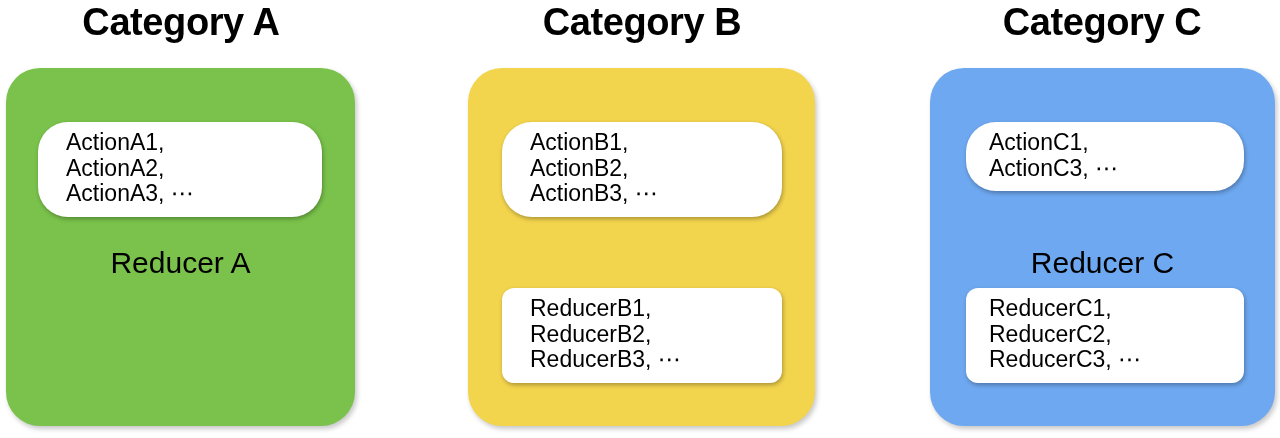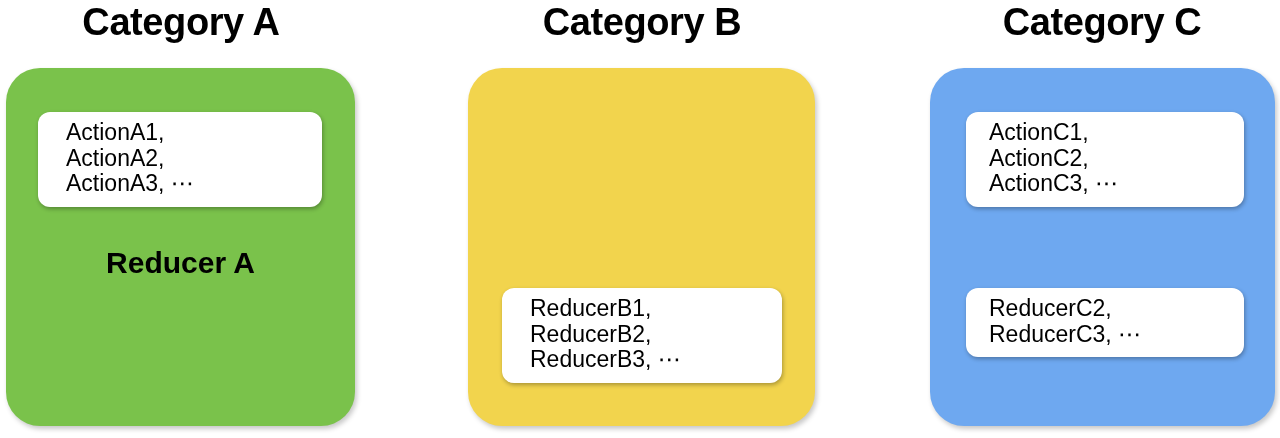--- a/index.html
+++ b/index.html
@@ -60,41 +60,41 @@
   .item-card {
     position: absolute;
     left: 32px;
     right: 33px;
     background: #ffffff;
     border-radius: 12px;
     box-shadow: 1px 2px 4px rgba(0, 0, 0, 0.30);
     box-sizing: border-box;
     padding: 8px 0 10px 28px;
   }
-  .item-card.actions-card  { top: 44px; }
+  .item-card.actions-card  { top: 54px; border-radius: 30px; }
   .item-card.reducers-card { top: 220px; }
 
   .item-line {
     font-size: 23px;
     line-height: 25.5px;
     color: #000000;
     white-space: nowrap;
     letter-spacing: 0px;
   }
 
   
   .reducer-label {
     position: absolute;
     top: 178px;
     left: 0;
     width: 100%;
     text-align: center;
     font-size: 30px;
     line-height: 34px;
-    font-weight: bold;
+    font-weight: normal;
     color: #000000;
     white-space: nowrap;
   }
 
   
   #column-a { left: 0px;    width: 362px; }
   #column-b { left: 462px;  width: 360px; }
   #column-c { left: 924px;  width: 356px; }
 
   #column-a .category-panel { left: 6px;  right: 7px; }
@@ -123,42 +123,48 @@
       <div class="reducer-label">Reducer A</div>
 
     </div>
   </div>
 
   <div class="category-column" id="column-b">
     <div class="category-title">Category B</div>
 
     <div class="category-panel" id="panel-b" style="background: rgb(242, 212, 77);">
 
+      <div class="item-card actions-card">
+        <div class="item-line">ActionB1,</div>
+        <div class="item-line">ActionB2,</div>
+        <div class="item-line">ActionB3, ⋯</div>
+      </div>
 
 
       <div class="item-card reducers-card">
         <div class="item-line">ReducerB1,</div>
         <div class="item-line">ReducerB2,</div>
         <div class="item-line">ReducerB3, ⋯</div>
       </div>
     </div>
   </div>
 
   <div class="category-column" id="column-c">
     <div class="category-title">Category C</div>
 
     <div class="category-panel" id="panel-c" style="background: rgb(110, 168, 240);">
 
       <div class="item-card actions-card">
         <div class="item-line">ActionC1,</div>
-        <div class="item-line">ActionC2,</div>
         <div class="item-line">ActionC3, ⋯</div>
       </div>
 
+      <div class="reducer-label">Reducer C</div>
 
       <div class="item-card reducers-card">
+        <div class="item-line">ReducerC1,</div>
         <div class="item-line">ReducerC2,</div>
         <div class="item-line">ReducerC3, ⋯</div>
       </div>
     </div>
   </div>
 
 </div>
 
 </body></html>

